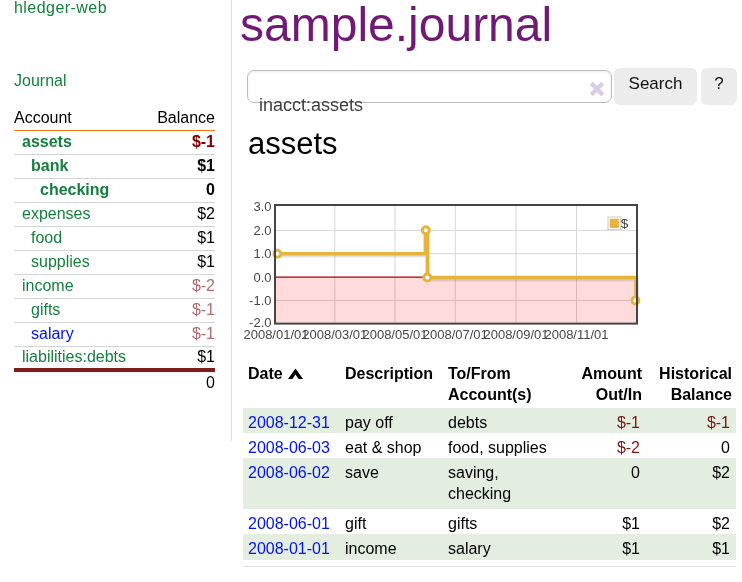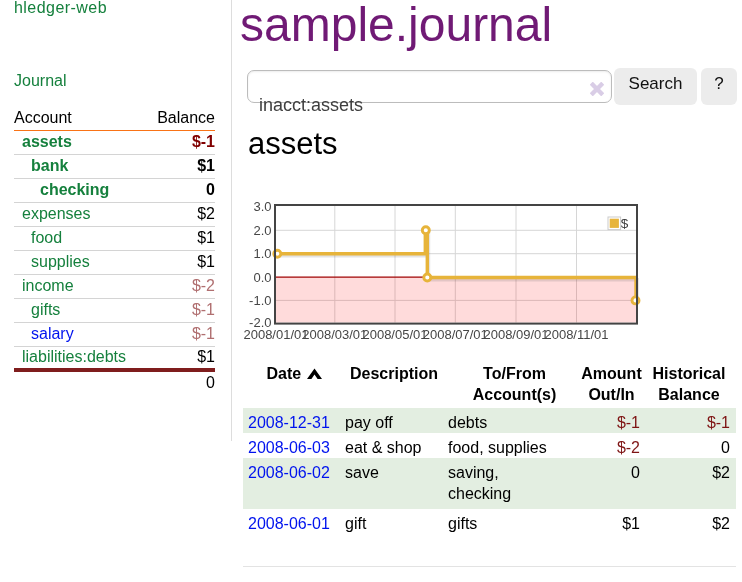--- a/index.html
+++ b/index.html
@@ -27,22 +27,22 @@
 #h1 { position:absolute; left:240px; top:1px; font-size:48px; line-height:1; font-weight:normal; color:#701a75; letter-spacing:0px; }
 #searchbox { position:absolute; left:247px; top:70px; width:365px; height:33px; border:1px solid #bcbcbc; border-radius:7px; background:#fff; box-shadow:inset 0 1px 2px rgba(0,0,0,0.08); }
 #searchtext { position:absolute; left:11px; top:24px; font-size:18px; color:#3f3f3f; }
 .btn { position:absolute; top:68px; height:37px; background:#ececec; border-radius:6px; font-size:17px; color:#111; text-align:center; line-height:32px; }
 #btn-search { left:614px; width:83px; }
 #btn-help { left:701px; width:36px; }
 #h2 { position:absolute; left:248px; top:128px; font-size:31px; line-height:1; font-weight:normal; color:#000; }
 #histbal { position:absolute; left:248px; top:170px; font-size:17px; font-weight:bold; color:#000; }
 
 #txns { position:absolute; left:243px; top:360px; width:493px; border-collapse:collapse; font-size:16px; color:#000; table-layout:fixed; }
-#txns th { font-weight:bold; text-align:center; vertical-align:top; padding:3px 0 3px 5px; line-height:21px; }
-#txns th.r { text-align:center; padding-right:4px; padding-left:0; }
+#txns th { font-weight:bold; text-align:left; vertical-align:top; padding:3px 0 3px 5px; line-height:21px; }
+#txns th.r { text-align:right; padding-right:4px; padding-left:0; }
 #txns td.r { text-align:right; padding-right:6px; padding-left:0; }
 #txns td { vertical-align:top; padding:4px 0 0 5px; line-height:21px; }
 #txns tbody tr { height:21px; }
 #txns tbody tr.two { height:51px; }
 #txns tbody tr.h26 { height:26px; }
 #txns tbody tr.g { background:#e3eee1; }
 .negt { color:#7e1414; }
 #foot { position:absolute; left:243px; top:566px; width:493px; height:1px; background:#e3e3e3; }
 </style>
 </head>
@@ -212,16 +212,23 @@
           <td class="r">0</td>
           <td class="r">$2</td>
         </tr>
       <tr>
           <td><a class="blue" href="#">2008-06-01</a></td>
           <td>gift</td>
           <td>gifts</td>
           <td class="r">$1</td>
           <td class="r">$2</td>
         </tr>
+      <tr class="g h26">
+          <td><a class="blue" href="#">2008-01-01</a></td>
+          <td>income</td>
+          <td>salary</td>
+          <td class="r">$1</td>
+          <td class="r">$1</td>
+        </tr>
     </tbody>
   </table>
   <div id="foot"></div>
 </div>
 
 </body></html>

